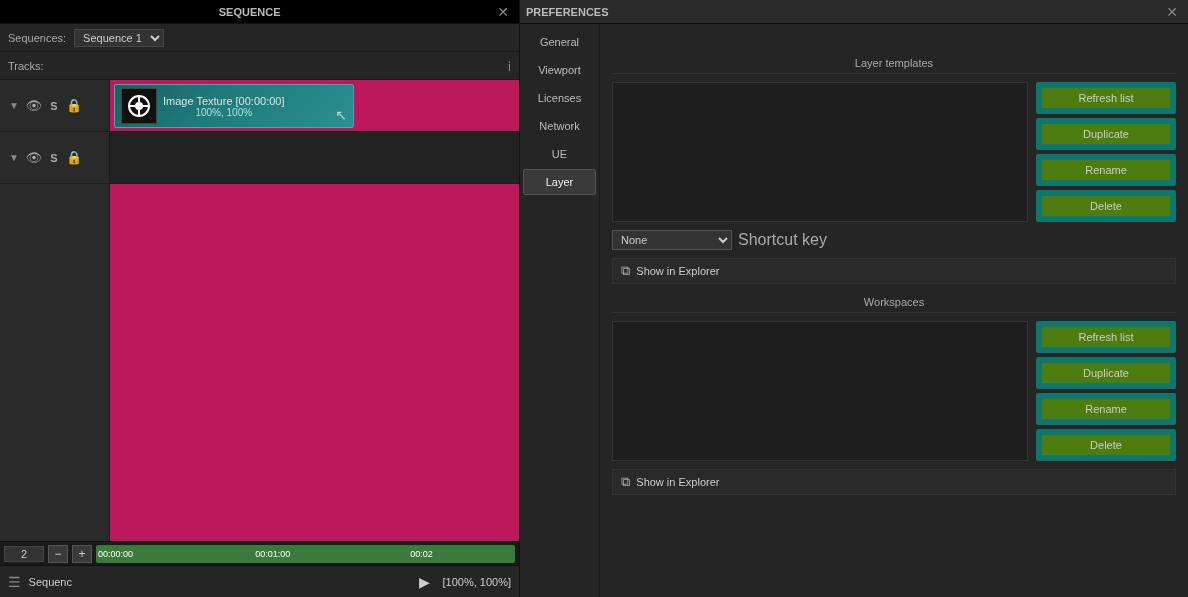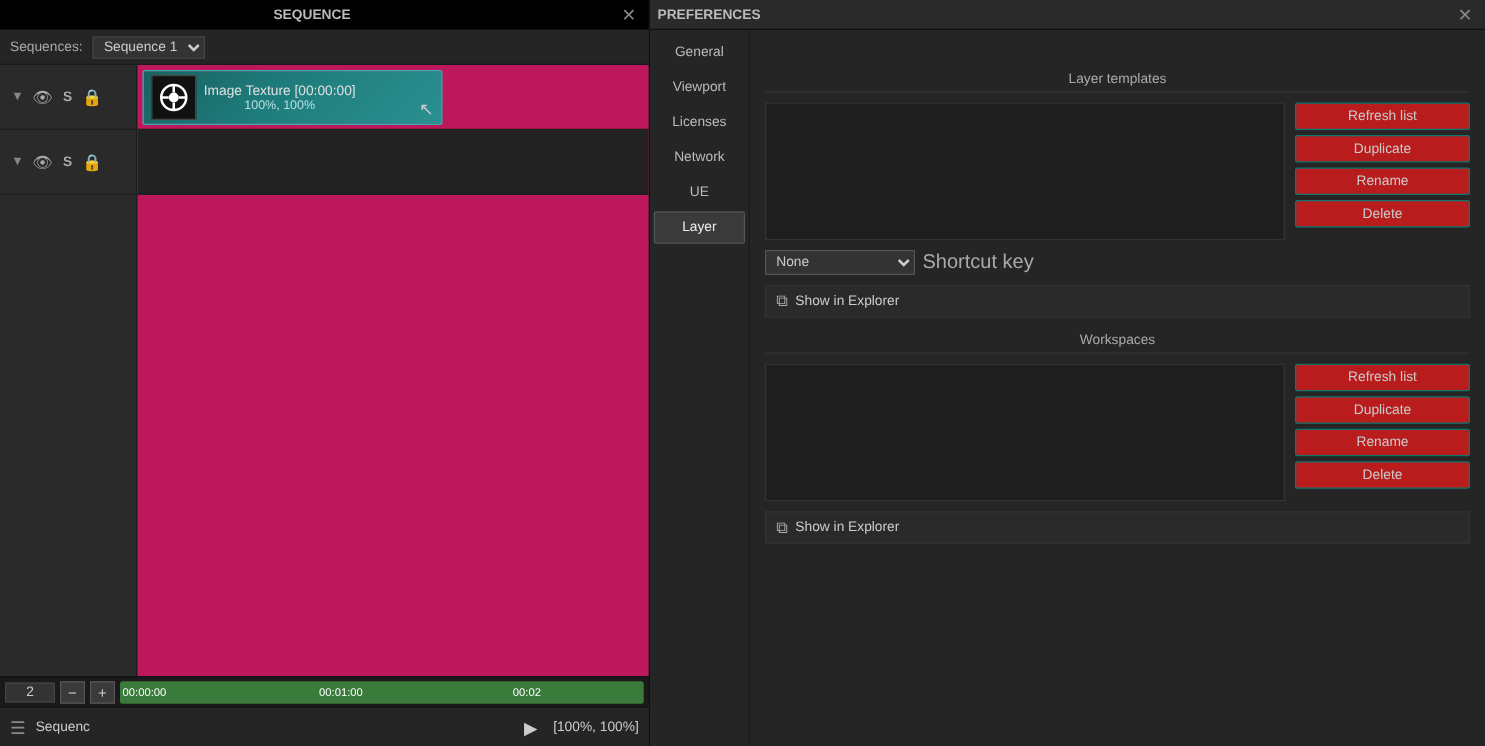--- a/index.html
+++ b/index.html
@@ -396,22 +396,22 @@
     }
 
     .btn-panel {
       display: flex;
       flex-direction: column;
       gap: 4px;
       width: 140px;
     }
 
     .pref-btn {
-      background: #b91c1c;
-      border: 1px solid #0f766e;
+      background: #4d7c0f;
+      border: 6px solid #0f766e;
       color: #ccc;
       font-size: 11px;
       padding: 4px 8px;
       cursor: pointer;
       text-align: center;
       border-radius: 2px;
     }
 
     .dropdown-row {
       display: flex;
@@ -465,20 +465,24 @@
     <span class="panel-close">✕</span>
   </div>
 
   <div class="seq-header">
     <span class="label">Sequences:</span>
     <select class="seq-dropdown">
       <option>Sequence 1</option>
     </select>
   </div>
 
+  <div class="tracks-header">
+    <span class="tracks-label">Tracks:</span>
+    <span class="info-icon">ℹ</span>
+  </div>
 
   <div class="tracks-area">
 
     <div class="track-controls">
       <div class="track-control-row">
         <span class="track-icon arrow">▼</span>
         <span class="track-icon">👁</span>
         <span class="track-icon" style="font-weight:bold;font-size:11px;">S</span>
         <span class="track-icon">🔒</span>
       </div>

